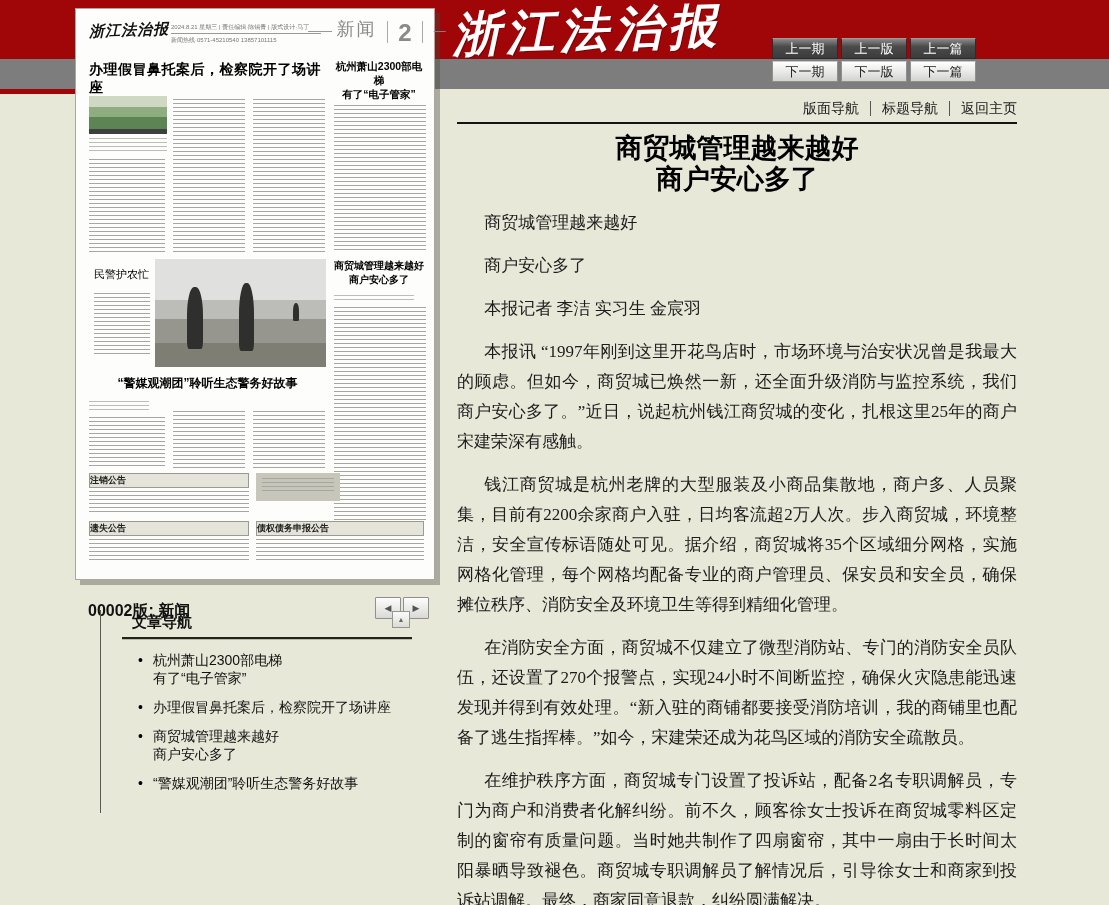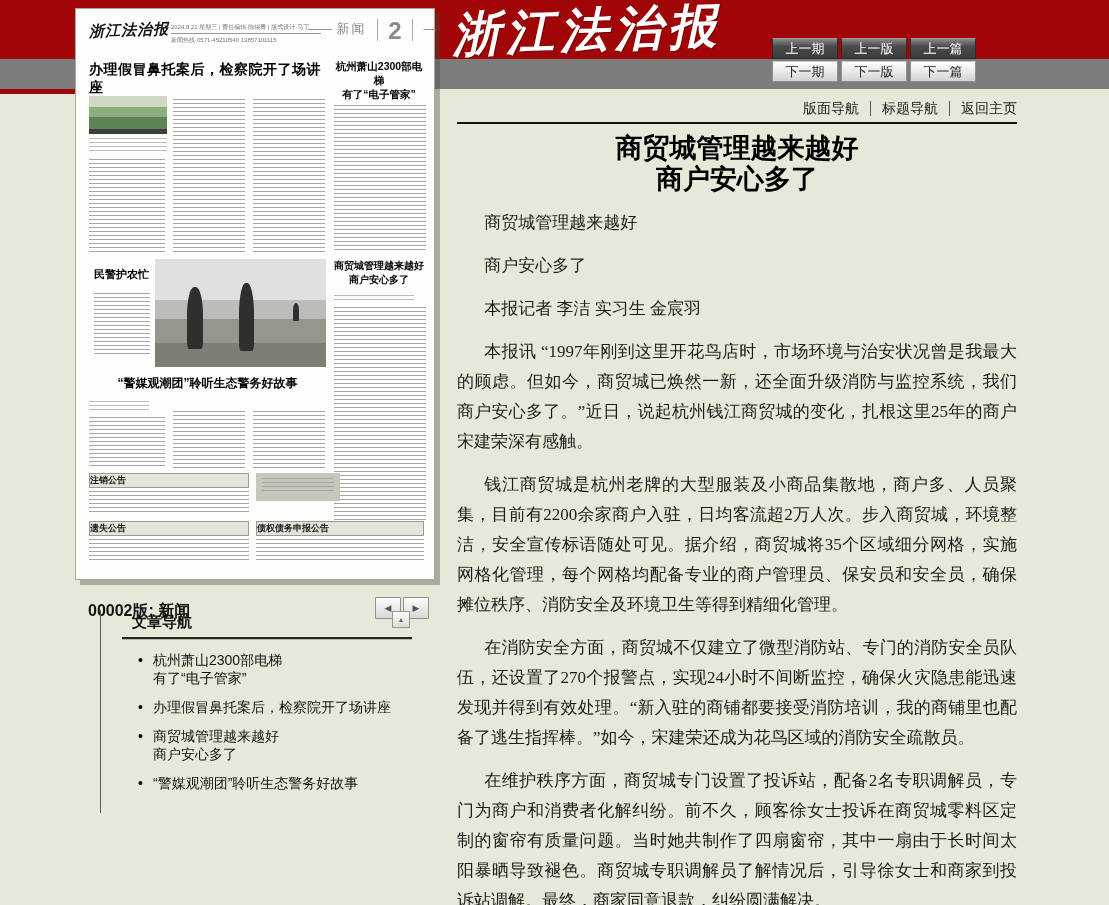--- a/index.html
+++ b/index.html
@@ -57,33 +57,33 @@
   
   .thumb { position:absolute; left:75px; top:8px; width:360px; height:572px; background:#fdfdfb;
            border:1px solid #a8a8a0; box-shadow:5px 5px 0 rgba(70,70,60,.38); cursor:pointer; }
   .thumb .abs { position:absolute; }
   .t-brand { left:13px; top:12px; font-family:"DejaVu Serif","Liberation Serif",serif; font-style:italic;
              font-weight:bold; font-size:15px; letter-spacing:1px; color:#111; transform:rotate(-2deg); }
   .t-info { left:95px; top:14px; width:150px; font-size:6px; color:#777; line-height:8px; }
   .t-info .l1 { border-bottom:1px solid #999; padding-bottom:2px; margin-bottom:2px; white-space:nowrap; overflow:hidden; }
   .t-sec { left:232px; top:8px; width:115px; color:#8a8a8a; white-space:nowrap; }
   .t-sec .dash { font-size:12px; vertical-align:6px; }
-  .t-sec .nm { font-size:13px; letter-spacing:2px; vertical-align:6px; }
+  .t-sec .nm { font-size:18px; letter-spacing:2px; vertical-align:6px; }
   .t-sec .bar { display:inline-block; width:1px; height:22px; background:#aaa; margin:0 6px; vertical-align:-2px; }
   .t-sec .num { font-size:24px; font-weight:bold; }
   .t-h1 { left:13px; top:52px; width:240px; font-size:14px; font-weight:bold; color:#000; letter-spacing:.5px; }
   .t-h-elev { left:256px; top:50px; width:94px; text-align:center; font-size:10.5px; line-height:14px; font-weight:bold; color:#000; }
   .fl { background-image:repeating-linear-gradient(to bottom,#a6a6a2 0,#a6a6a2 1px,transparent 1px,transparent 4px); }
   .fl.lt { background-image:repeating-linear-gradient(to bottom,#bdbdb8 0,#bdbdb8 1px,transparent 1px,transparent 4px); }
   .photo-green { left:13px; top:87px; width:78px; height:38px;
                  background:linear-gradient(#cfd8c2 0 30%,#8fae7f 30% 55%,#5d8455 55% 86%,#3f3f3f 86%); }
   .photo-field { background:linear-gradient(#e0e0de 0 38%,#bcbcb8 38% 56%,#96968e 56% 78%,#7e7e74 78%); overflow:hidden; }
   .fig { position:absolute; background:#2f2f2d; border-radius:45% 45% 12% 12%; }
   .t-feat { left:13px; top:248px; width:237px; height:112px; }
-  .t-feat-title { position:absolute; left:5px; top:10px; font-size:11px; font-weight:bold; color:#000;text-align:right; }
+  .t-feat-title { position:absolute; left:5px; top:10px; font-size:11px; font-weight:normal; color:#000;text-align:right; }
   .t-police { left:13px; top:366px; width:237px; text-align:center; font-size:12px; font-weight:bold; color:#000; }
   .t-mall { left:256px; top:250px; width:94px; text-align:center; font-size:10px; line-height:14px; font-weight:bold; color:#000; }
   .noticebox { position:absolute; border:0; }
   .noticebox .nt { height:15px; background:#e4e4da; border:1px solid #9a9a92; text-align:left;
                    font-size:9px; line-height:13px; font-weight:bold; color:#222; }
   .phonebox { background:#c6c6ba; }
 </style>
 </head>
 <body>
 

